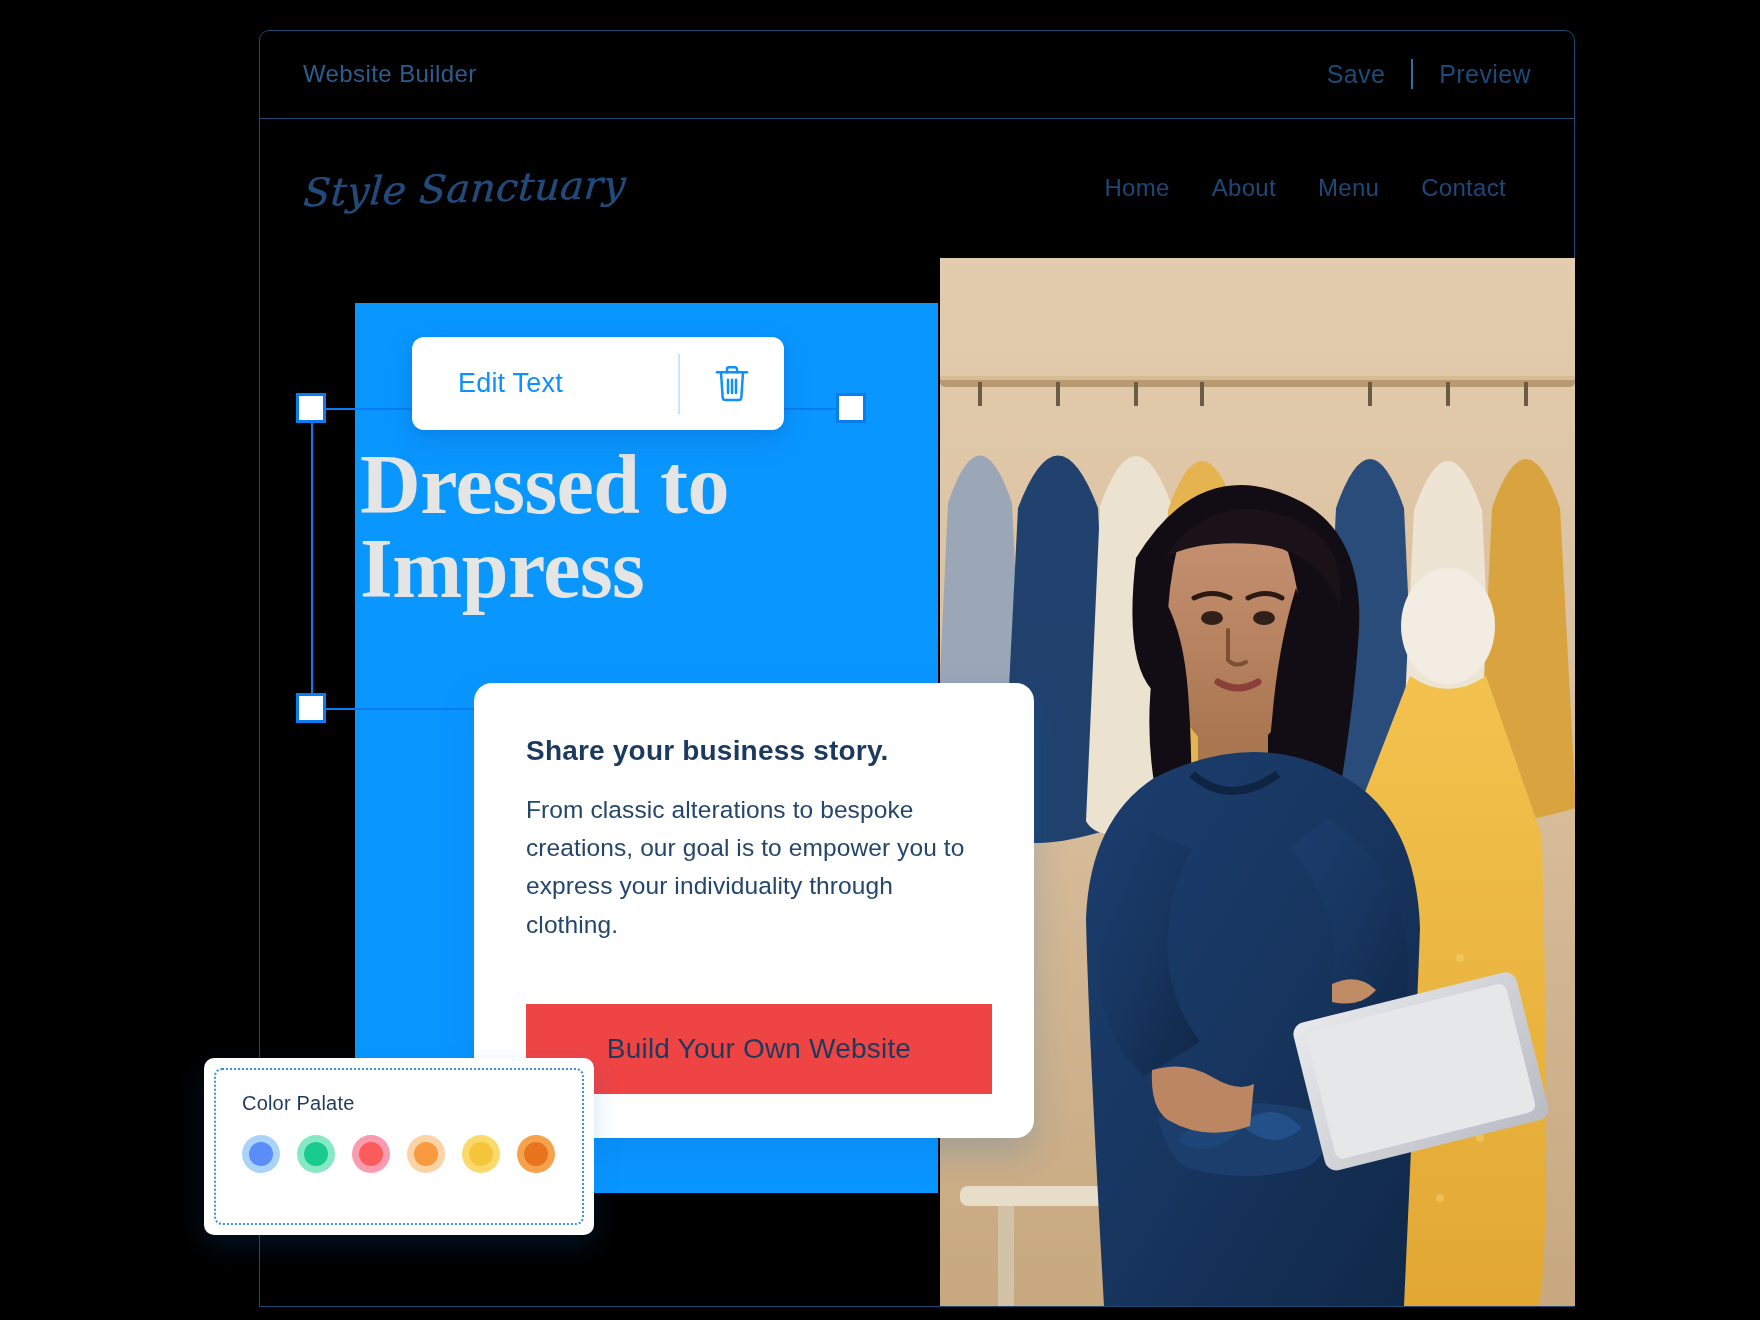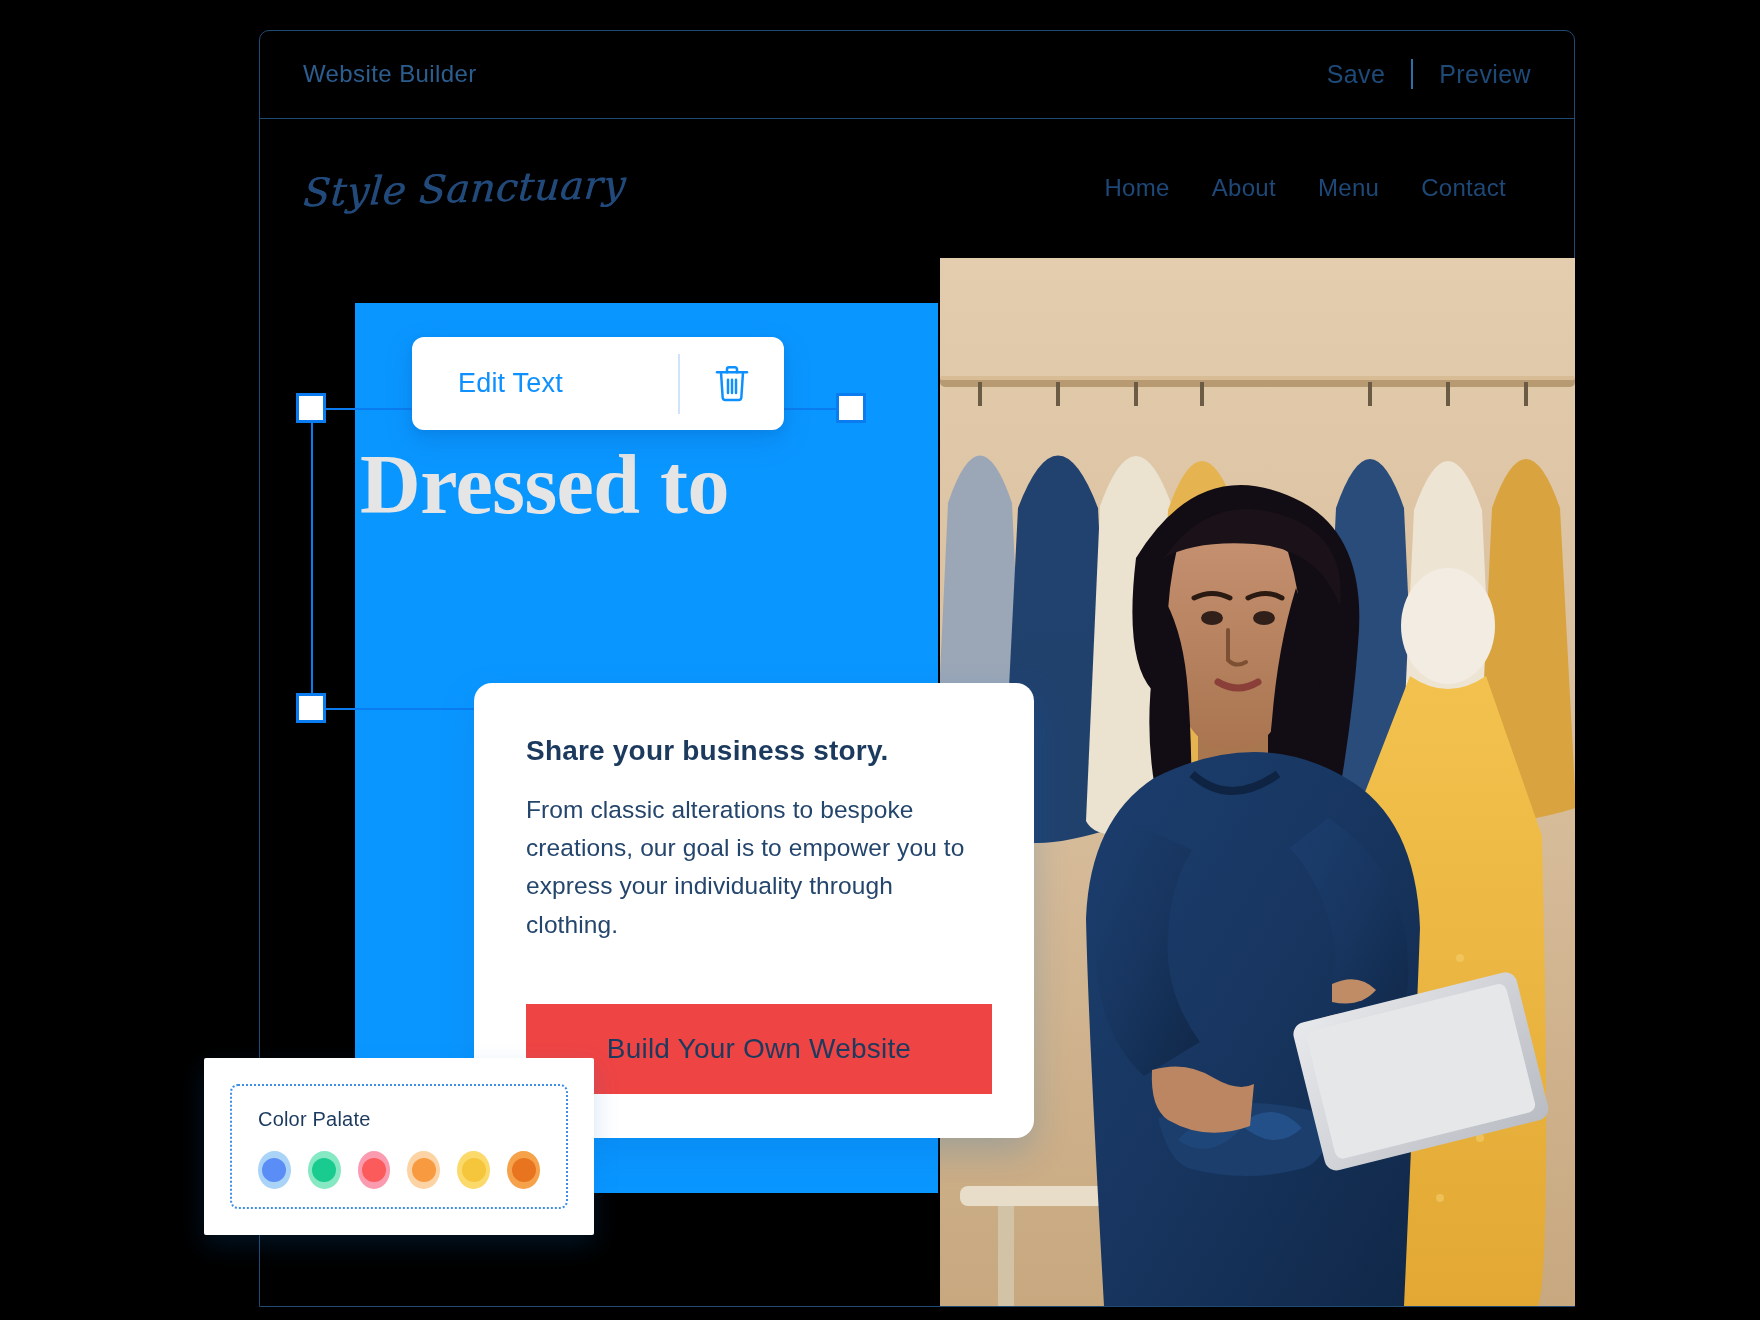--- a/index.html
+++ b/index.html
@@ -238,23 +238,23 @@
   }
 
   
   .palette-panel {
     position: absolute;
     left: 204px;
     top: 1058px;
     width: 390px;
     height: 177px;
     background: #ffffff;
-    border-radius: 2px;
+    border-radius: 10px;
     box-shadow: 0 10px 26px rgba(10,110,200,.18);
-    padding: 26px;
+    padding: 10px;
   }
   .palette-inner {
     width: 100%;
     height: 100%;
     border: 2px dotted #3e8ee6;
     border-radius: 8px;
     padding: 22px 26px;
   }
   .palette-title {
     color: #1c3a5e;
@@ -430,20 +430,21 @@
   <div class="sel-line v" style="left:311px; top:408px; height:300px;"></div>
   <div class="sel-line h" style="left:311px; top:408px; width:540px;"></div>
   <div class="sel-line h" style="left:311px; top:708px; width:540px;"></div>
 
   <div class="sel-handle" style="left:296px; top:393px;"></div>
   <div class="sel-handle" style="left:836px; top:393px;"></div>
   <div class="sel-handle" style="left:296px; top:693px;"></div>
 
   <div class="hero-heading">
     <div>Dressed to</div>
+    <div>Impress</div>
   </div>
 
   <div class="edit-toolbar">
     <div class="label">Edit Text</div>
     <div class="divider"></div>
     <div class="trash">
       <svg width="40" height="44" viewBox="0 0 24 26" fill="none" stroke="#0e90ff" stroke-width="1.5" stroke-linecap="round" stroke-linejoin="round">
         <path d="M3 6h18"></path>
         <path d="M9 6V4.2a1.2 1.2 0 0 1 1.2-1.2h3.6A1.2 1.2 0 0 1 15 4.2V6"></path>
         <path d="M5.4 6l1 15.1a1.6 1.6 0 0 0 1.6 1.5h8a1.6 1.6 0 0 0 1.6-1.5L18.6 6"></path>

